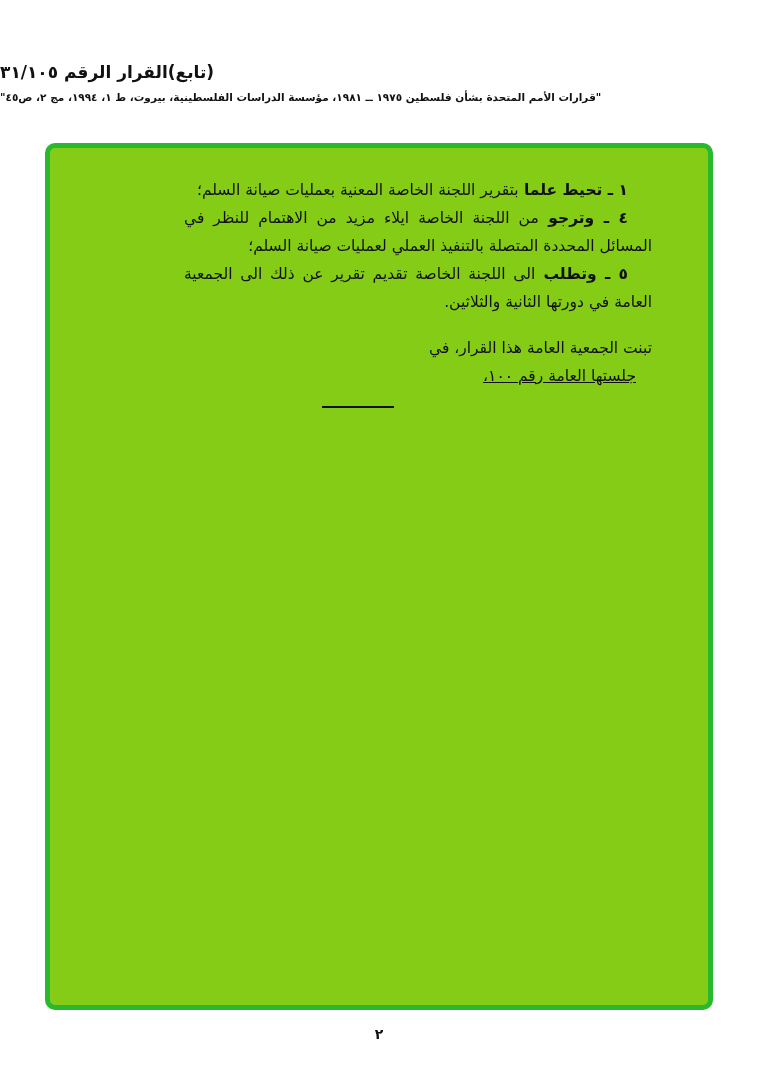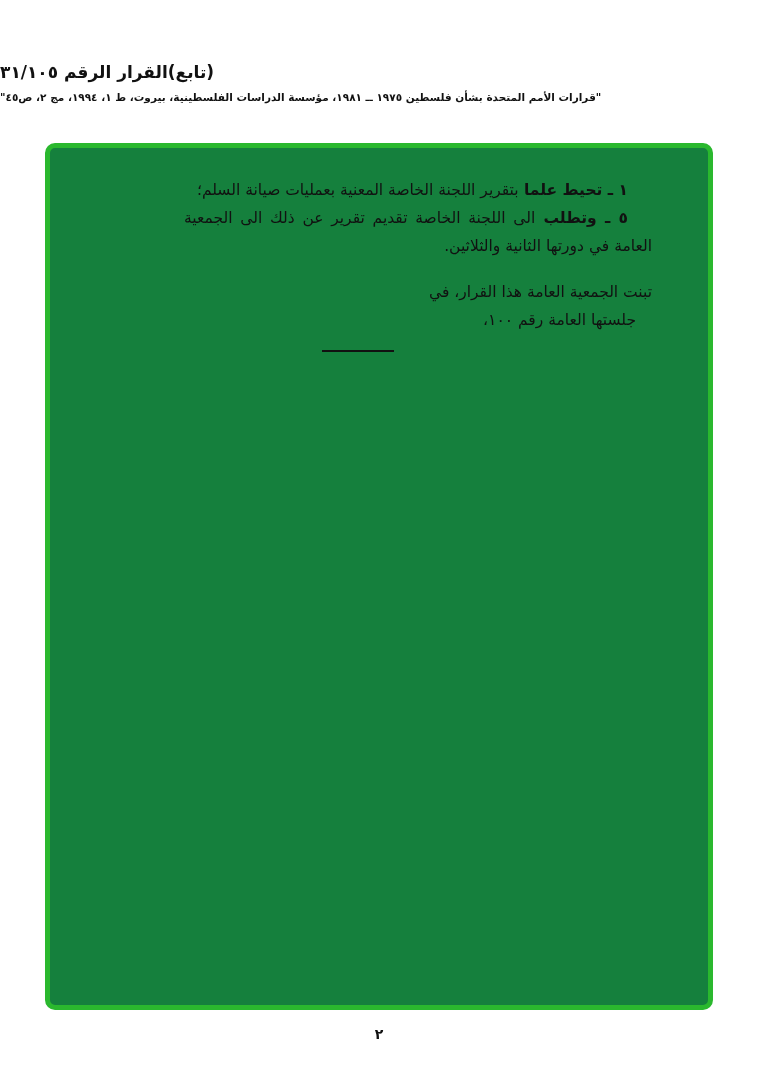--- a/index.html
+++ b/index.html
@@ -36,41 +36,41 @@
     font-weight: bold;
   }
   .frame {
     position: absolute;
     left: 45px;
     top: 143px;
     width: 668px;
     height: 867px;
     border: 5px solid #2ab82e; 
     border-radius: 10px;
-    background: #15803d;
+    background: #84cc16;
   }
   .text-block {
     position: absolute;
     top: 28px;
     right: 56px;
     width: 468px;
     direction: rtl;
     font-size: 15.5px;
     line-height: 28px;
   }
   .para {
     text-align: justify;
     text-indent: 24px;
   }
   .para b { font-weight: bold; }
   .adoption {
     margin-top: 18px;
     text-align: right;
   }
-  .adopt-line-1 { padding-left: 18px; text-align: left; direction: rtl; }
+  .adopt-line-1 { padding-left: 18px; text-align: left; direction: rtl; text-decoration: underline; }
   .adopt-line-1 { text-align: right; padding-right: 16px; }
   .adopt-line-2 { text-align: right; padding-right: 92px; }
   .divider {
     width: 72px;
     height: 0;
     border: 0;
     border-top: 2px solid #111;
     margin: 16px 258px 0 auto;
   }
   .page-number {
@@ -90,20 +90,21 @@
 
   <div class="doc-header">
     <div class="doc-title">(تابع)القرار الرقم ٣١/١٠٥</div>
     <div class="doc-source">"قرارات الأمم المتحدة بشأن فلسطين ١٩٧٥ ــ ١٩٨١، مؤسسة الدراسات الفلسطينية، بيروت، ط ١، ١٩٩٤، مج ٢، ص٤٥"</div>
   </div>
 
   <div class="frame" style="border-color: rgb(42, 184, 46);">
     <div class="text-block">
       <div>
           <p class="para"><b>١ ـ تحيط علما </b><span>بتقرير اللجنة الخاصة المعنية بعمليات صيانة السلم؛</span></p>
+          <p class="para"><b>٤ ـ وترجو </b><span>من اللجنة الخاصة ايلاء مزيد من الاهتمام للنظر في المسائل المحددة المتصلة بالتنفيذ العملي لعمليات صيانة السلم؛</span></p>
           <p class="para"><b>٥ ـ وتطلب </b><span>الى اللجنة الخاصة تقديم تقرير عن ذلك الى الجمعية العامة في دورتها الثانية والثلاثين.</span></p>
         </div>
       <div class="adoption">
           <div class="adopt-line adopt-line-0">تبنت الجمعية العامة هذا القرار، في</div>
           <div class="adopt-line adopt-line-1">جلستها العامة رقم ١٠٠،</div>
         </div>
       <hr class="divider">
     </div>
   </div>
 

